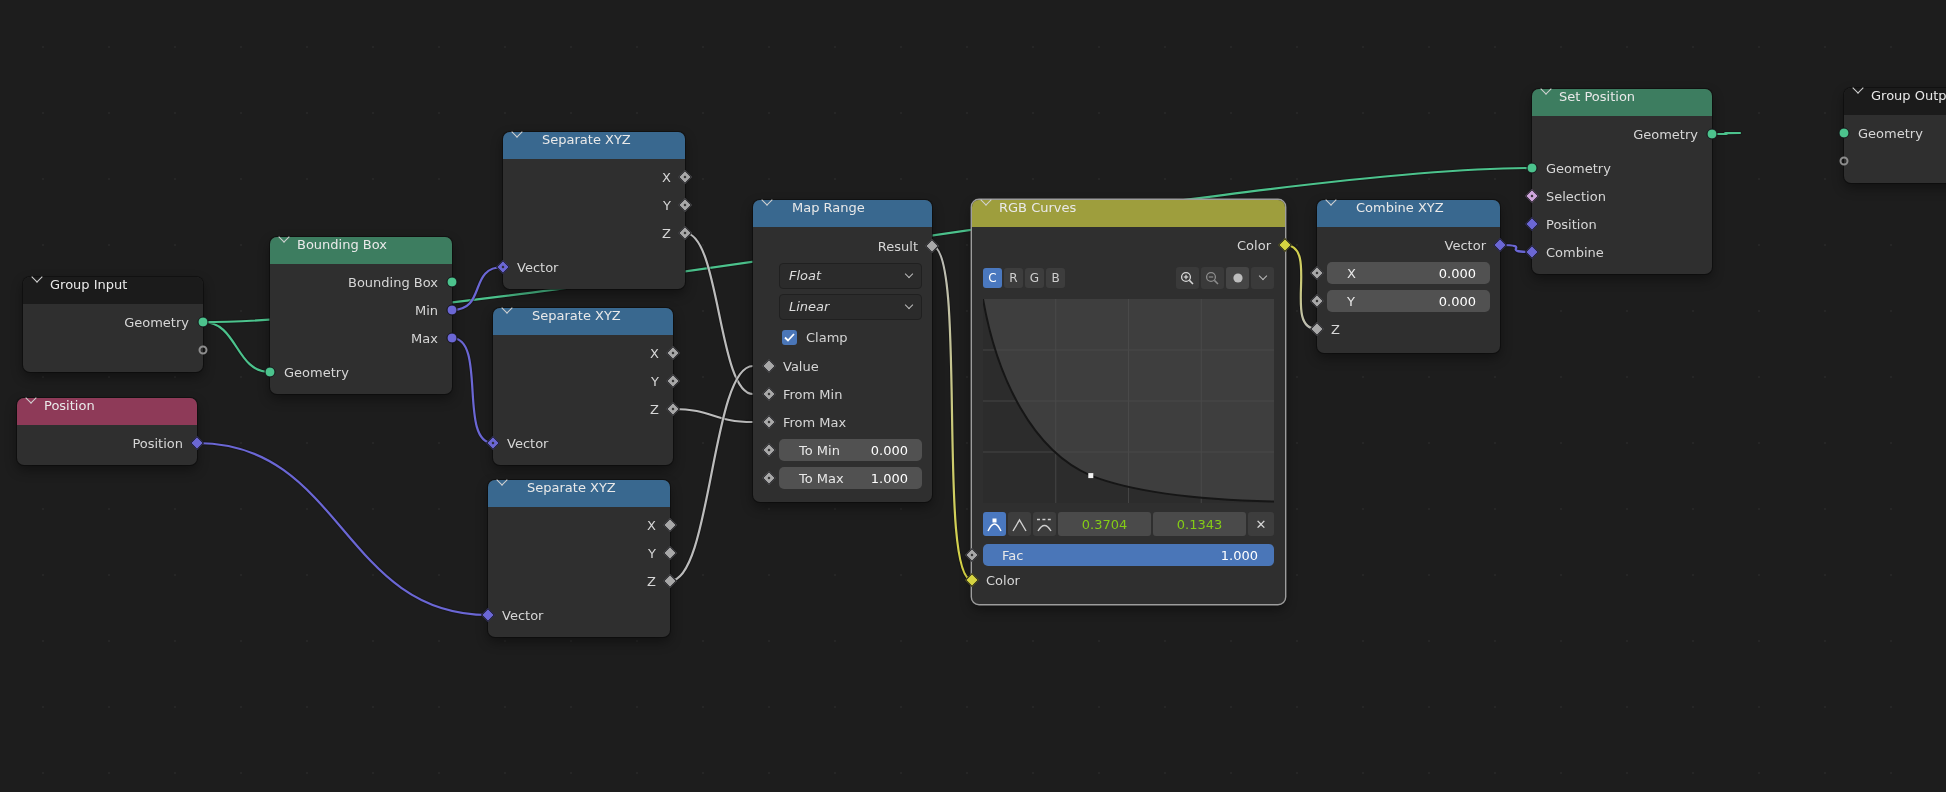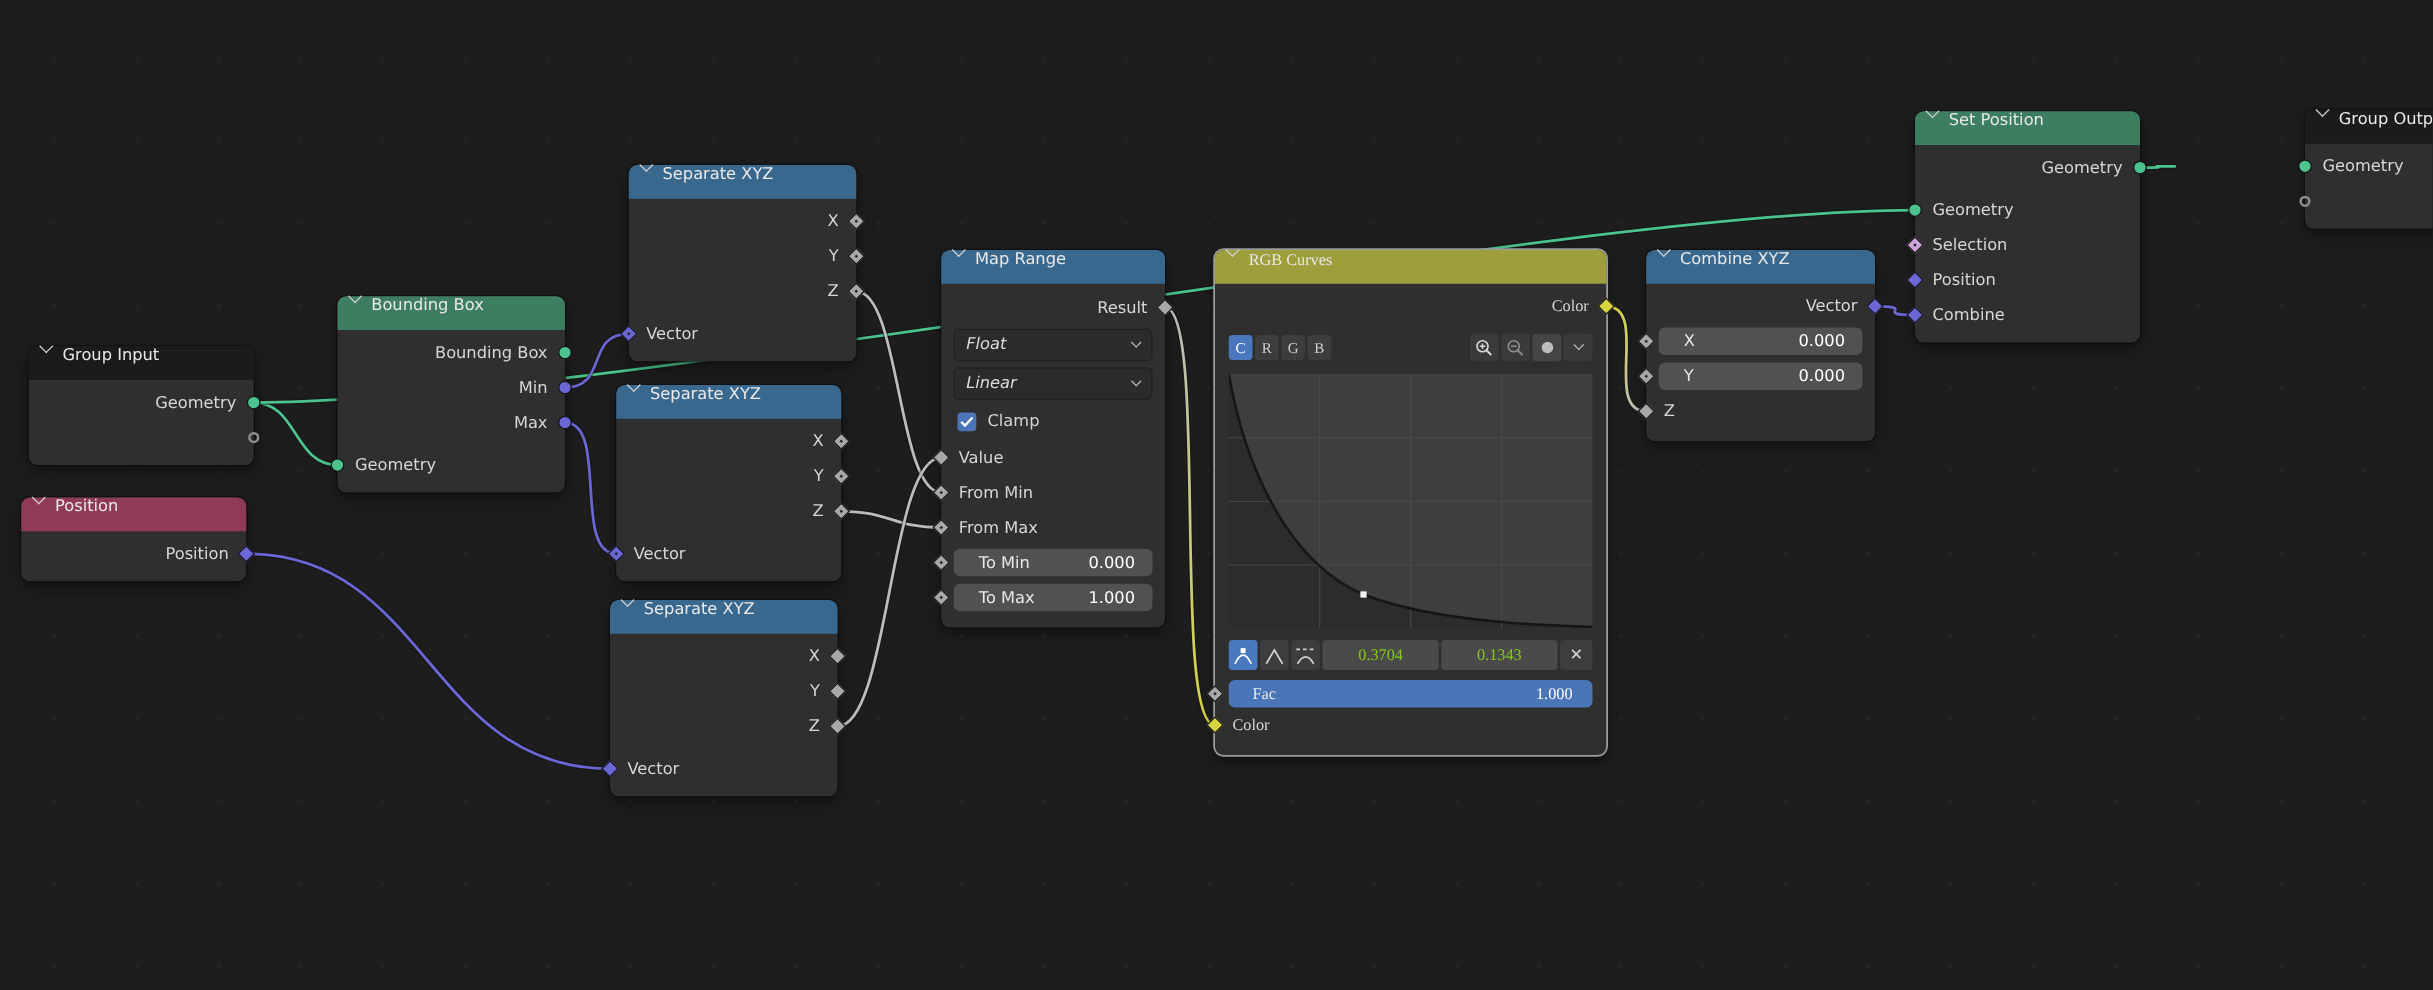--- a/index.html
+++ b/index.html
@@ -10,21 +10,21 @@
   #wires{position:absolute;left:0;top:0;width:1946px;height:792px;z-index:1;pointer-events:none;}
 
   .node{position:absolute;z-index:2;background:#2f2f2f;border-radius:7px;
     box-shadow:0 0 0 1px rgba(10,10,10,.55), 0 5px 12px rgba(0,0,0,.4);
     color:#d4d4d4;font-size:13px;}
   .node.active{box-shadow:0 0 0 1.4px #9d9d9d, 0 5px 12px rgba(0,0,0,.45);}
   .head{height:27px;display:flex;align-items:flex-start;padding:0 10px;border-radius:7px 7px 0 0;color:#e9e9e9;}
   .head .title{margin-left:9px;white-space:nowrap;}
   .h-dark{background:#1b1b1b;}
   .h-geo{background:#3d7d60;}
-  .h-conv{background:#39688f;}
+  .h-conv{background:#39688f;gap:12px;}
   .h-color{background:#9e9e3d;}
   .h-input{background:#8e3a58;}
   .chev{display:inline-block;width:7px;height:7px;border-right:1.6px solid #d2d2d2;
     border-bottom:1.6px solid #d2d2d2;transform:rotate(45deg);margin-top:-4px;flex:none;}
   .chev.sm{width:5px;height:5px;border-color:#bbb;}
 
   .body{padding:4px 0 8px 0;}
   .row{position:relative;height:28px;display:flex;align-items:center;padding:0 14px;}
   .row.out{justify-content:flex-end;}
   .row.gap{margin-top:6px;}
@@ -246,21 +246,21 @@
       <span class="sock l dia c-vec"></span>
     </div>
   </div>
 </div>
 
 <div class="node" style="left:753px;top:200px;width:179px;">
   <div class="head h-conv">
     <span class="chev"></span>
     <span class="title">Map Range</span>
   </div>
-  <div class="body" style="padding-top:5px;padding-bottom:10px;">
+  <div class="body" style="padding-top:5px;padding-bottom:10px;padding-left:16px;">
     <div class="row out">
       <span class="lbl">Result</span>
       <span class="sock r dia c-val"></span>
     </div>
     <div class="row selrow">
       <div class="select">
         <span>Float</span>
         <span class="chev sm"></span>
       </div>
     </div>
@@ -300,21 +300,21 @@
     <div class="row frow">
       <div class="field">
         <span>To Max</span>
         <span class="val">1.000</span>
       </div>
       <span class="sock l dia dot c-val"></span>
     </div>
   </div>
 </div>
 
-<div class="node active" style="left:972px;top:200px;width:313px;font-family:Liberation Serif, serif;">
+<div class="node active" style="left:972px;top:200px;width:313px;">
   <div class="head h-color">
     <span class="chev"></span>
     <span class="title">RGB Curves</span>
   </div>
   <div class="body" style="padding-bottom:10px;">
     <div class="row out">
       <span class="lbl">Color</span>
       <span class="sock r dia c-col"></span>
     </div>
     <div class="chrow">

